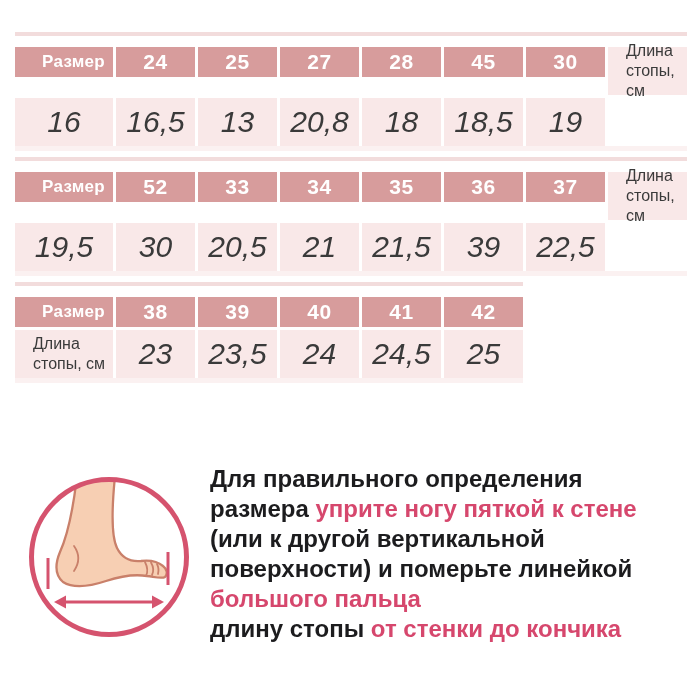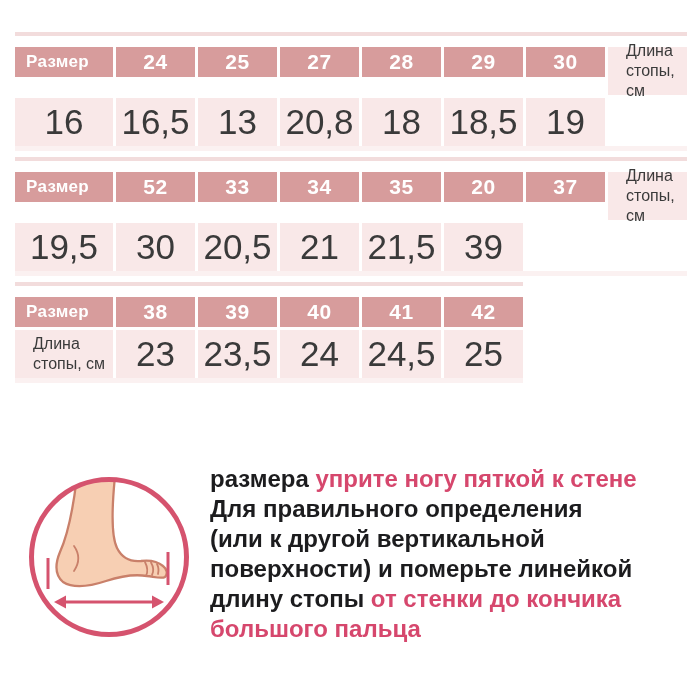--- a/index.html
+++ b/index.html
@@ -6,75 +6,76 @@
   .canvas{
     position:relative;width:700px;height:700px;background:#fff;overflow:hidden;
     font-family:"Liberation Sans","DejaVu Sans",sans-serif;
   }
   .tbl-block{position:absolute;left:15px;}
   .topline{height:4px;background:var(--topline);margin-bottom:11px;}
   .bottomline{height:5px;background:var(--bottomline);}
   .tbl{display:grid;gap:3px;}
   .cell{display:flex;align-items:center;justify-content:center;}
   .cell.hd{background:var(--header-bg);color:#fff;font-weight:bold;height:30px;}
-  .cell.hd.lbl{justify-content:flex-start;padding-left:11px;font-size:17px;letter-spacing:.3px;}
+  .cell.hd.lbl{justify-content:flex-start;padding-left:27px;font-size:17px;letter-spacing:.3px;}
   .cell.hd.num{font-size:21px;letter-spacing:.5px;}
   .cell.dt{background:var(--row-bg);color:var(--cell-text);height:48px;}
   .cell.dt.lbl{justify-content:flex-start;padding-left:18px;font-size:16px;line-height:1.25;}
-  .cell.dt.num{font-size:35px;font-weight:400;}
+  .cell.dt.num{font-size:30px;font-weight:400;font-style:italic;}
   .note{position:absolute;left:210px;top:464px;width:486px;color:var(--ink);
         font-size:24px;font-weight:bold;line-height:30px;}
   .note .line{white-space:nowrap;}
   .note .hl{color:var(--highlight);}
   .illu{position:absolute;left:24px;top:472px;}
 </style>
 </head>
 <body>
 
 <div class="canvas">
 
   <div id="tables-root">
       <div class="tbl-block" style="top: 32px; width: 672px;">
         <div class="topline"></div>
         <div class="tbl" style="grid-template-columns: 98px repeat(7, 1fr);">
           <div class="cell hd lbl">Размер</div>
           <div class="cell hd num">24</div>
           <div class="cell hd num">25</div>
           <div class="cell hd num">27</div>
           <div class="cell hd num">28</div>
-          <div class="cell hd num">29</div>
+          <div class="cell hd num">45</div>
           <div class="cell hd num">30</div>
           <div class="cell dt lbl">Длина стопы, см</div>
           <div class="cell dt num">16</div>
           <div class="cell dt num">16,5</div>
           <div class="cell dt num">13</div>
           <div class="cell dt num">20,8</div>
           <div class="cell dt num">18</div>
           <div class="cell dt num">18,5</div>
           <div class="cell dt num">19</div>
         </div>
         <div class="bottomline"></div>
       </div>
       <div class="tbl-block" style="top: 157px; width: 672px;">
         <div class="topline"></div>
         <div class="tbl" style="grid-template-columns: 98px repeat(7, 1fr);">
           <div class="cell hd lbl">Размер</div>
           <div class="cell hd num">52</div>
           <div class="cell hd num">33</div>
           <div class="cell hd num">34</div>
           <div class="cell hd num">35</div>
-          <div class="cell hd num">20</div>
+          <div class="cell hd num">36</div>
           <div class="cell hd num">37</div>
           <div class="cell dt lbl">Длина стопы, см</div>
           <div class="cell dt num">19,5</div>
           <div class="cell dt num">30</div>
           <div class="cell dt num">20,5</div>
           <div class="cell dt num">21</div>
           <div class="cell dt num">21,5</div>
           <div class="cell dt num">39</div>
+          <div class="cell dt num">22,5</div>
         </div>
         <div class="bottomline"></div>
       </div>
       <div class="tbl-block" style="top: 282px; width: 508px;">
         <div class="topline"></div>
         <div class="tbl" style="grid-template-columns: 98px repeat(5, 1fr);">
           <div class="cell hd lbl">Размер</div>
           <div class="cell hd num">38</div>
           <div class="cell hd num">39</div>
           <div class="cell hd num">40</div>
@@ -115,21 +116,21 @@
     <line x1="144" y1="80" x2="144" y2="113" stroke="var(--accent)" stroke-width="3"></line>
     <g>
       <line x1="40" y1="130" x2="130" y2="130" stroke="var(--accent)" stroke-width="3.2"></line>
       <polygon points="30,130 42,123.5 42,136.5" fill="var(--accent)"></polygon>
       <polygon points="140,130 128,123.5 128,136.5" fill="var(--accent)"></polygon>
     </g>
     <circle cx="85" cy="85" r="77.5" fill="none" stroke="var(--accent)" stroke-width="5"></circle>
   </svg>
 
   <div id="note-root" class="note">
+      <div class="line"><span>Для правильного определения</span></div>
       <div class="line"><span>размера </span><span class="hl">уприте ногу пяткой к стене</span></div>
-      <div class="line"><span>Для правильного определения</span></div>
       <div class="line"><span>(или к другой вертикальной</span></div>
       <div class="line"><span>поверхности) и померьте линейкой</span></div>
+      <div class="line"><span class="hl">большого пальца</span></div>
       <div class="line"><span>длину стопы </span><span class="hl">от стенки до кончика</span></div>
-      <div class="line"><span class="hl">большого пальца</span></div>
     </div>
 
 </div>
 
 </body></html>

